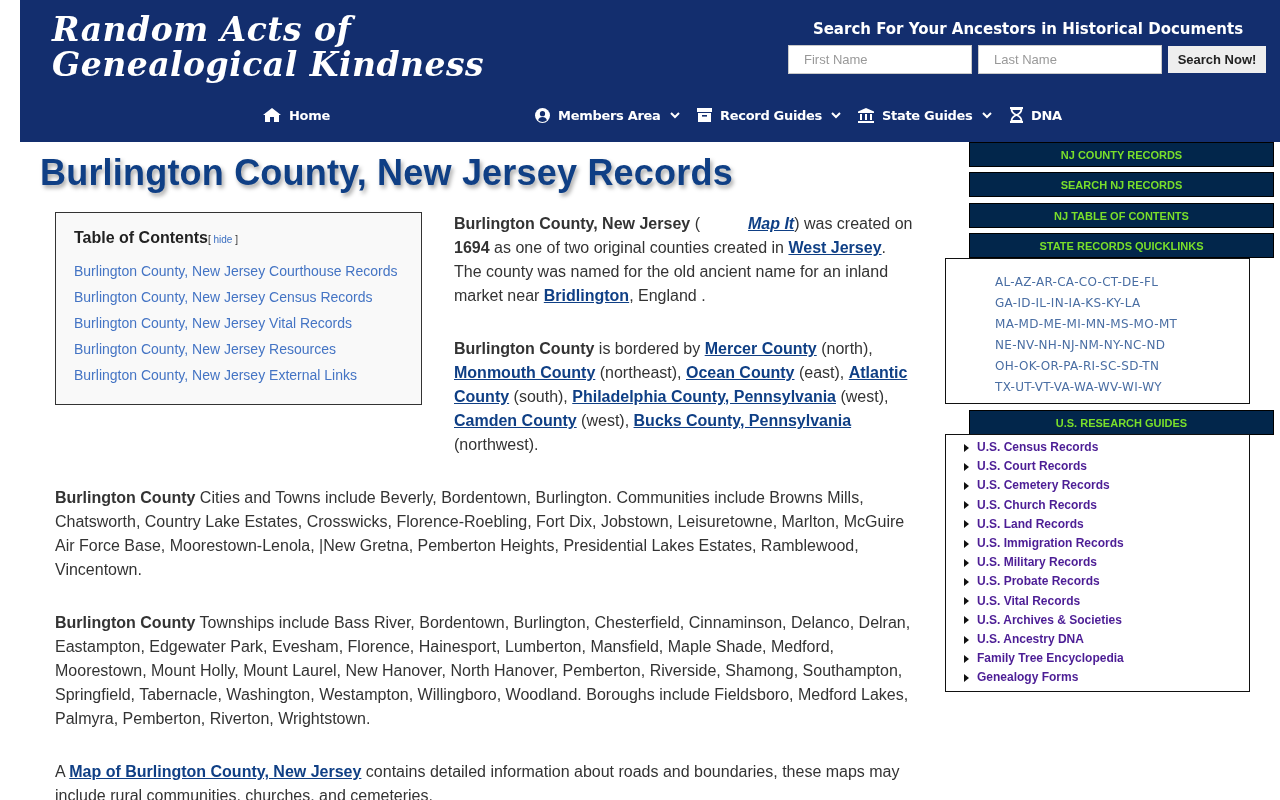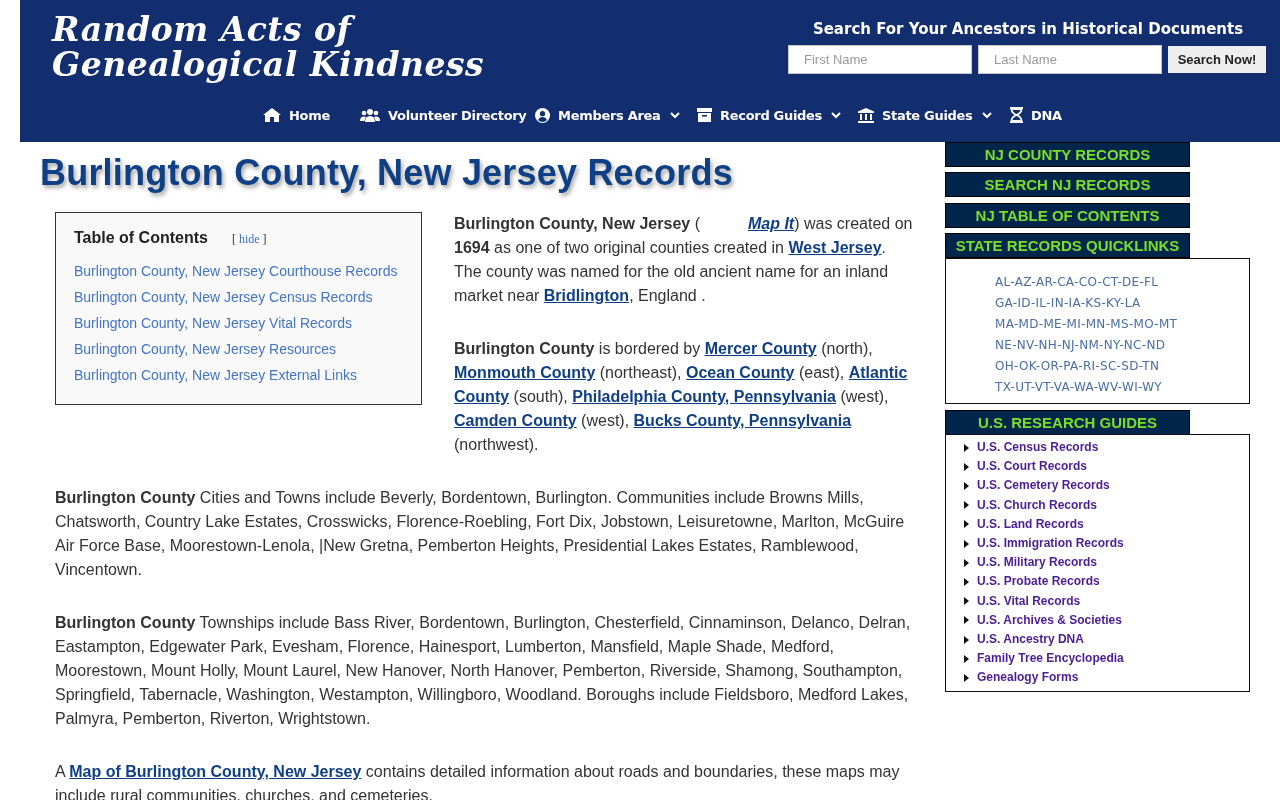--- a/index.html
+++ b/index.html
@@ -20,38 +20,38 @@
   .nav-item { position: absolute; top: 0; height: 30px; display: flex; align-items: center; color: #fff; font-family: "DejaVu Sans", sans-serif; font-weight: bold; font-size: 13px; letter-spacing: -0.3px; cursor: pointer; }
   .nav-item svg { margin-right: 8px; }
   .nav-item .chev { margin-left: 9px; margin-right: 0; }
 
   
   .page-title { position: absolute; left: 40px; width: 880px; top: 152px; text-align: left; font-family: "Liberation Sans", sans-serif; font-weight: bold; font-size: 36px; color: #0f3f85; text-shadow: 2px 3px 4px rgba(0,0,0,0.35); letter-spacing: 0.2px; }
 
   .toc { position: absolute; left: 55px; top: 212px; width: 367px; height: 193px; background: #f9f9f9; border: 1px solid #333; padding: 16px 18px; }
   .toc-head { display: flex; align-items: baseline; }
   .toc-title { font-size: 16px; font-weight: bold; color: #222; }
-  .toc-toggle { font-size: 12px; color: #333; margin-left: 24px; font-family: Liberation Serif, serif; }
+  .toc-toggle { font-size: 10px; color: #333; margin-left: 0; }
   .toc-toggle a { color: #3b6fc1; text-decoration: none; cursor: pointer; }
   .toc-list { list-style: none; margin-top: 11px; }
   .toc-list li { font-size: 14px; line-height: 26px; }
   .toc-list a { color: #4474c4; text-decoration: none; cursor: pointer; }
 
   .para { position: absolute; font-size: 16px; line-height: 24px; color: #333; }
   .para b { color: #333; }
   .para a { color: #0f3f85; font-weight: bold; text-decoration: underline; cursor: pointer; }
   .para a.ital { font-style: italic; margin-left: 48px; }
   .p1 { left: 454px; top: 212px; width: 460px; }
   .p2 { left: 454px; top: 337px; width: 460px; }
   .p3 { left: 55px; top: 486px; width: 858px; }
   .p4 { left: 55px; top: 611px; width: 858px; }
   .p5 { left: 55px; top: 760px; width: 858px; }
 
   
-  .side-head { position: absolute; left: 945px; width: 245px; height: 25px; background: #02264b; color: #7adf2a; font-family: "Liberation Sans", sans-serif; font-weight: bold; font-size: 15px; display: flex; align-items: center; justify-content: center; cursor: pointer; border: 1px solid #000; }
+  .side-head { position: absolute; left: 969px; width: 305px; height: 25px; background: #02264b; color: #7adf2a; font-family: "Liberation Sans", sans-serif; font-weight: bold; font-size: 11px; display: flex; align-items: center; justify-content: center; cursor: pointer; border: 1px solid #000; }
   .side-box { position: absolute; left: 945px; width: 305px; background: #fff; border: 1px solid #111; }
   .states { top: 258px; height: 146px; padding: 13px 0 0 15px; }
   .states-row { font-family: "DejaVu Sans", sans-serif; font-size: 12px; line-height: 21px; color: #4a6ea3; letter-spacing: 0.3px; margin-left: 34px; }
   .states-row a { color: #4a6ea3; text-decoration: none; cursor: pointer; }
   .states-row .sep { color: #4a6ea3; }
   .guides { top: 434px; height: 258px; padding: 3px 0 0 18px; }
   .guides ul { list-style: none; }
   .guides li { font-family: "Liberation Sans", sans-serif; font-weight: bold; font-size: 12px; line-height: 19.2px; display: flex; align-items: center; }
   .guides li .tri { display: inline-block; width: 0; height: 0; border-top: 4px solid transparent; border-bottom: 4px solid transparent; border-left: 5px solid #111; margin-right: 8px; }
   .guides li a { color: #4c1d95; text-decoration: none; cursor: pointer; }
@@ -69,31 +69,20 @@
   <input class="search-input search-first" type="text" placeholder="First Name" style="">
   <input class="search-input search-last" type="text" placeholder="Last Name" style="">
   <button class="search-btn">Search Now!</button>
 
   <div class="nav">
     <div class="nav-item" style="left:243px">
       <svg width="18" height="14" viewBox="0 0 18 14">
           <path d="M9 0 L18 7 L16 7 L16 14 L11 14 L11 9 L7 9 L7 14 L2 14 L2 7 L0 7 Z" fill="#fff"></path>
         </svg>
       <span>Home</span>
-    </div>
-    <div class="nav-item" style="left:340px">
-      <svg width="20" height="14" viewBox="0 0 20 14">
-          <circle cx="10" cy="4" r="3" fill="#fff"></circle>
-          <circle cx="4" cy="5" r="2.3" fill="#fff"></circle>
-          <circle cx="16" cy="5" r="2.3" fill="#fff"></circle>
-          <path d="M5 14 Q5 8 10 8 Q15 8 15 14 Z" fill="#fff"></path>
-          <path d="M0 13 Q0 8.5 4 8.5 Q5.5 8.5 6 9.2 Q4.5 11 4.5 13 Z" fill="#fff"></path>
-          <path d="M20 13 Q20 8.5 16 8.5 Q14.5 8.5 14 9.2 Q15.5 11 15.5 13 Z" fill="#fff"></path>
-        </svg>
-      <span>Volunteer Directory</span>
     </div>
     <div class="nav-item" style="left:515px">
       <svg width="15" height="15" viewBox="0 0 16 16">
           <circle cx="8" cy="8" r="8" fill="#fff"></circle>
           <circle cx="8" cy="6" r="2.8" fill="#132e6e"></circle>
           <path d="M3.3 13 Q4.5 9.6 8 9.6 Q11.5 9.6 12.7 13 Q10.6 14.8 8 14.8 Q5.4 14.8 3.3 13 Z" fill="#132e6e"></path>
         </svg>
       <span>Members Area</span>
       <svg class="chev" width="10" height="7" viewBox="0 0 10 7">
           <path d="M1 1 L5 5 L9 1" stroke="#fff" stroke-width="2" fill="none"></path>

